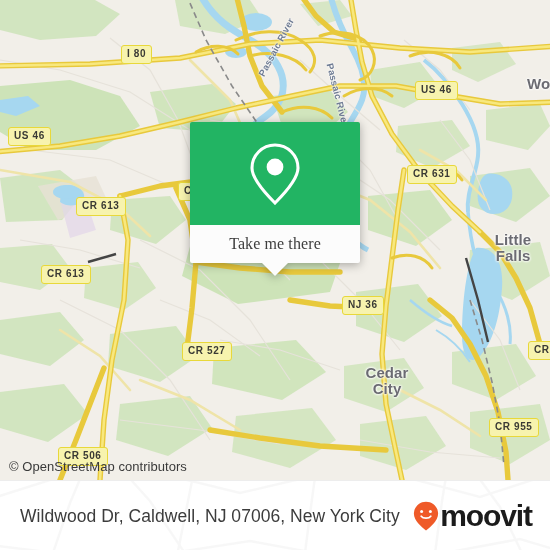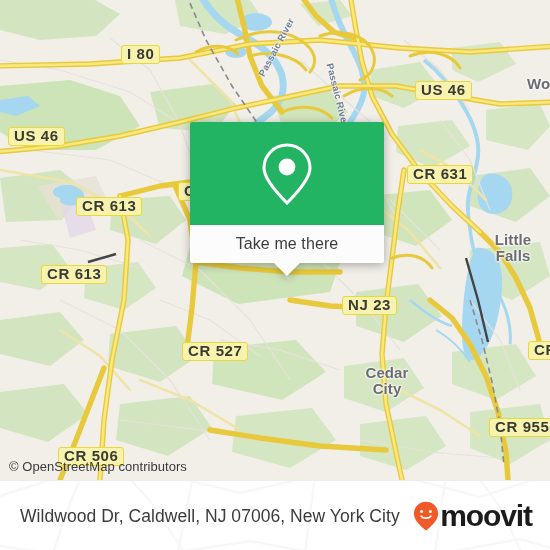--- a/index.html
+++ b/index.html
@@ -7,43 +7,43 @@
 
   #app{position:relative;width:550px;height:550px;overflow:hidden;background:#fff;}
 
   
   #map{position:absolute;left:0;top:0;width:550px;height:480px;overflow:hidden;
        background:#F2EFE9;}
   #mapsvg{position:absolute;left:0;top:0;width:550px;height:480px;display:block;}
 
   
   .shield{position:absolute;background:#F7F3AE;border:1.6px solid #E8D83A;
-          border-radius:3px;color:#3A3A35;font-size:15px;font-weight:bold;
+          border-radius:3px;color:#3A3A35;font-size:10px;font-weight:bold;
           letter-spacing:.6px;padding:1px 5px 2px 5px;line-height:14px;
           white-space:nowrap;font-family:"Liberation Sans",sans-serif;
           box-sizing:border-box;}
 
   
   .place{position:absolute;color:#6B6B72;font-size:15px;font-weight:bold;
          line-height:16px;white-space:nowrap;letter-spacing:.1px;
          text-shadow:0 0 3px #fff,0 0 3px #fff,0 0 2px #fff;}
   .place.two{white-space:normal;text-align:center;width:70px;}
 
   
   .river{position:absolute;color:#6E7B93;font-size:9.5px;font-weight:600;
          white-space:nowrap;letter-spacing:.2px;
          text-shadow:0 0 2px #fff,0 0 2px #fff;}
 
   
   #osm{position:absolute;left:9px;bottom:6px;font-size:13px;color:#3A3A3A;
        letter-spacing:.05px;z-index:40;margin-top:24px;}
 
   
-  #card{position:absolute;left:190px;top:122px;width:194px;z-index:50;
-        filter:drop-shadow(0 2px 5px rgba(0,0,0,.30));}
+  #card{position:absolute;left:190px;top:122px;width:170px;z-index:50;
+        filter:drop-shadow(0 2px 5px rgba(0,0,0,.30));font-family:Liberation Serif, serif;}
   #card-top{height:103px;background:#22B463;border-radius:2px 2px 0 0;
             display:flex;align-items:center;justify-content:center;}
   #card-bottom{height:38px;background:#FCFCFC;border-radius:0 0 2px 2px;
                display:flex;align-items:center;justify-content:center;}
   #card-label{font-size:16px;color:#3D3D3D;letter-spacing:.1px;}
   #card-arrow{position:absolute;left:50%;top:141px;margin-left:-13px;width:0;height:0;
               border-left:13px solid transparent;border-right:13px solid transparent;
               border-top:13px solid #FCFCFC;}
 
   
@@ -218,21 +218,21 @@
     </svg>
 
     <div class="shield" style="left:121px;top:45px;">I 80</div>
     <div class="shield" style="left:8px;top:127px;">US 46</div>
     <div class="shield" style="left:415px;top:81px;">US 46</div>
     <div class="shield" style="left:407px;top:165px;">CR 631</div>
     <div class="shield" style="left:76px;top:197px;">CR 613</div>
     <div class="shield" style="left:41px;top:265px;">CR 613</div>
     <div class="shield" style="left:178px;top:182px;">CR</div>
     <div class="shield" style="left:182px;top:318px;margin-top:24px;">CR 527</div>
-    <div class="shield" style="left:342px;top:296px;">NJ 23</div>
+    <div class="shield" style="left:342px;top:296px;">NJ 36</div>
     <div class="shield" style="left:58px;top:447px;">CR 506</div>
     <div class="shield" style="left:489px;top:418px;">CR 955</div>
     <div class="shield" style="left:528px;top:341px;">CR</div>
 
     <div class="place two" style="left:478px;top:232px;">Little Falls</div>
     <div class="place two" style="left:352px;top:365px;">Cedar City</div>
     <div class="place" style="left:527px;top:76px;">Wo</div>
 
     <div class="river" style="left:261px;top:70px;transform:rotate(-62deg);transform-origin:0 50%;">Passaic River</div>
     <div class="river" style="left:330px;top:58px;transform:rotate(76deg);transform-origin:0 50%;">Passaic River</div>

